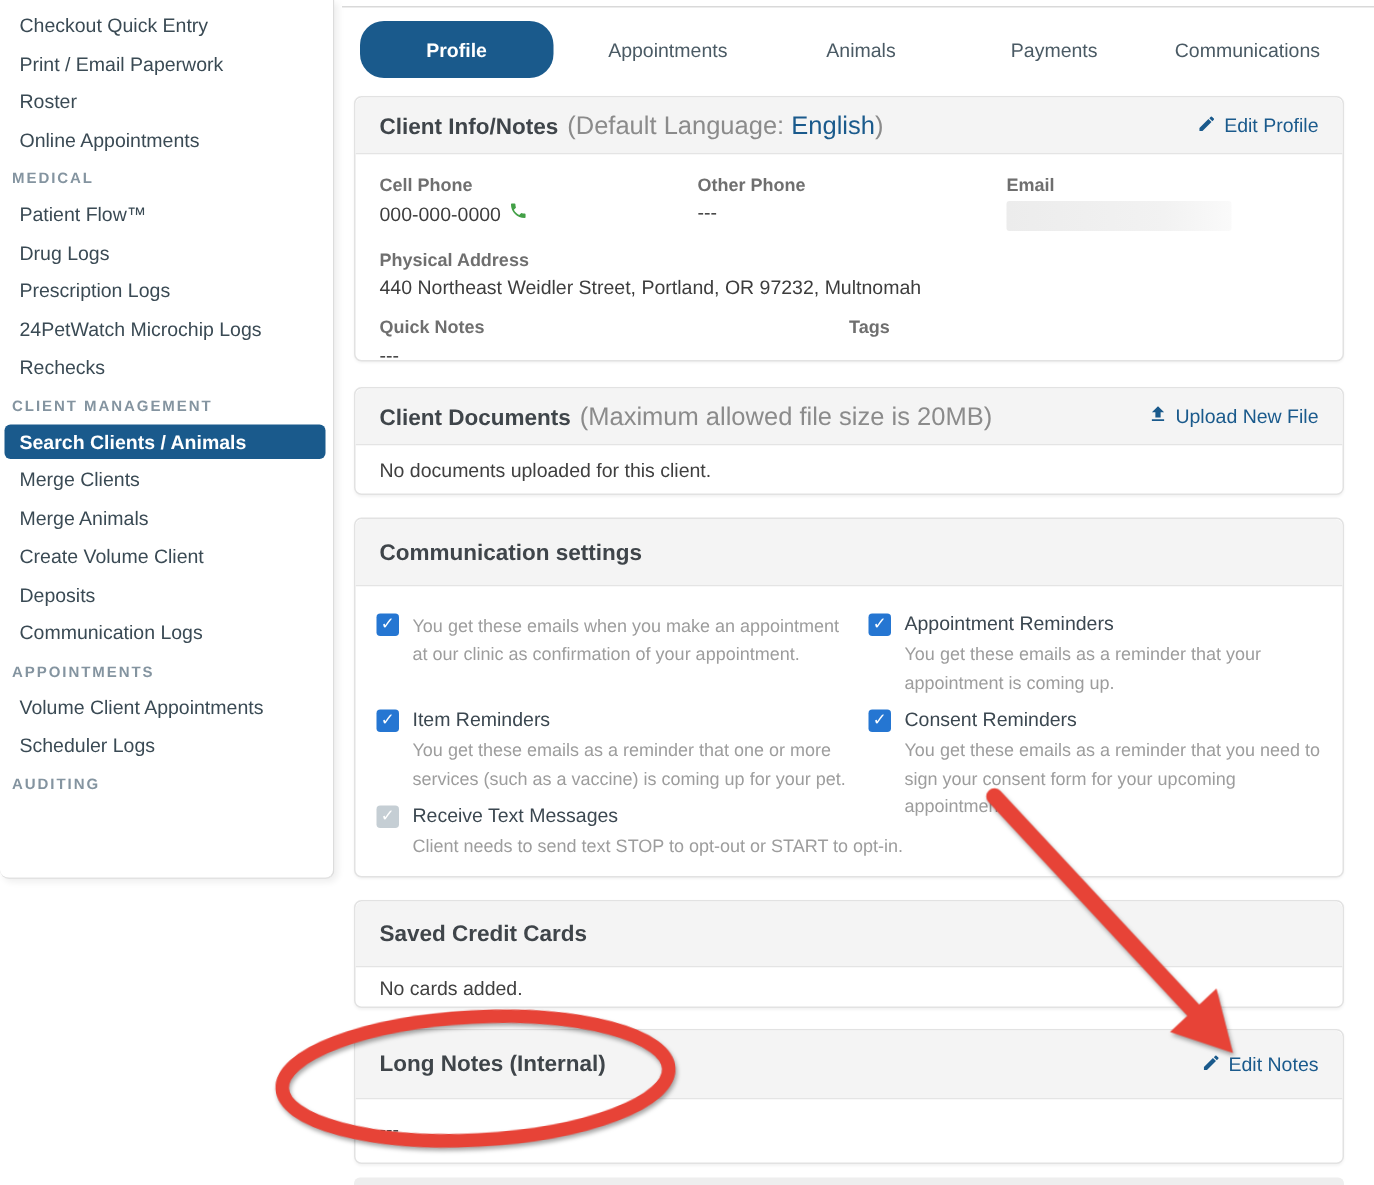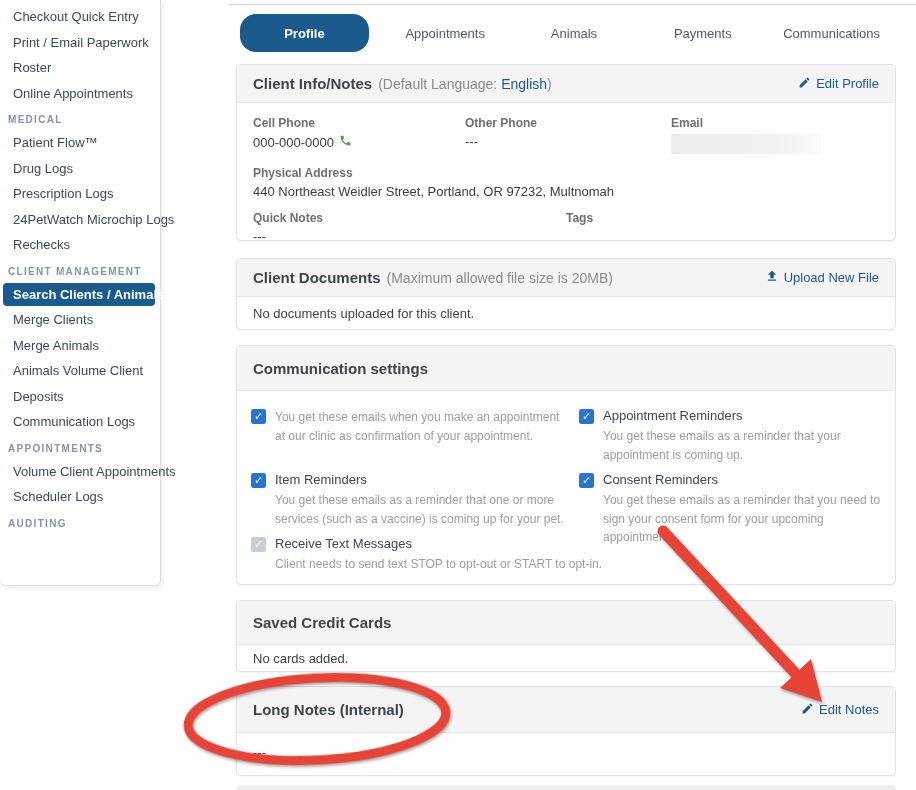--- a/index.html
+++ b/index.html
@@ -4,21 +4,21 @@
 <style>
   html,body { margin:0; padding:0; background:#fff; }
   * { box-sizing:border-box; }
   .page {
     position:relative; width:916px; height:790px; overflow:hidden;
     font-family:"Liberation Sans","DejaVu Sans",sans-serif; background:#fff;
     color:#3d3d3d;
   }
   
   .sidebar {
-    position:absolute; left:0; top:0; width:161px; height:586px;
+    position:absolute; left:0; top:0; width:223px; height:586px;
     background:#fff; border-right:1px solid #dcdcdc; border-bottom:1px solid #e2e2e2;
     border-radius:0 0 6px 6px; box-shadow:2px 2px 5px rgba(0,0,0,.07);
     padding-top:4px;
   }
   .sb-item {
     height:25.5px; line-height:25.5px; padding-left:13px; font-size:13px;
     color:#3a4a54; cursor:pointer; white-space:nowrap;
   }
   .sb-item.selected {
     background:var(--accent); color:#fff; font-weight:bold;
@@ -41,21 +41,21 @@
   }
   .card {
     position:absolute; left:236px; width:660px; background:#fff;
     border:1px solid #e2e2e2; border-radius:5px; box-shadow:0 1px 2px rgba(0,0,0,.05);
   }
   .card-head {
     background:#f4f4f4; border-bottom:1px solid #e4e4e4; border-radius:5px 5px 0 0;
     display:flex; align-items:center; justify-content:space-between; padding:0 16px;
   }
   .card-title { font-size:15px; font-weight:bold; color:#3f454a;text-align:right; }
-  .card-sub { font-size:14px; color:#8b8b8b; margin-left:6px; font-weight:normal; }
+  .card-sub { font-size:17px; color:#8b8b8b; margin-left:6px; font-weight:normal; }
   .link-text { color:var(--accent); }
   .head-link {
     color:var(--accent); font-size:13px; display:flex; align-items:center; gap:5px;
     cursor:pointer; text-decoration:none; white-space:nowrap;
   }
   .head-link svg { flex:none; }
   #card-info  { top:64px;  height:177px; }
   #card-info  .card-head { height:38px; }
   #card-docs  { top:258px; height:72px; }
   #card-docs  .card-head { height:38px; }
@@ -104,21 +104,21 @@
       <div class="sb-header">MEDICAL</div>
       <div class="sb-item">Patient Flow™</div>
       <div class="sb-item">Drug Logs</div>
       <div class="sb-item">Prescription Logs</div>
       <div class="sb-item">24PetWatch Microchip Logs</div>
       <div class="sb-item">Rechecks</div>
       <div class="sb-header">CLIENT MANAGEMENT</div>
       <div class="sb-item selected">Search Clients / Animals</div>
       <div class="sb-item">Merge Clients</div>
       <div class="sb-item">Merge Animals</div>
-      <div class="sb-item">Animals Volume Client</div>
+      <div class="sb-item">Create Volume Client</div>
       <div class="sb-item">Deposits</div>
       <div class="sb-item">Communication Logs</div>
       <div class="sb-header">APPOINTMENTS</div>
       <div class="sb-item">Volume Client Appointments</div>
       <div class="sb-item">Scheduler Logs</div>
       <div class="sb-header">AUDITING</div>
     </nav>
 
   <div class="top-line"></div>
 

